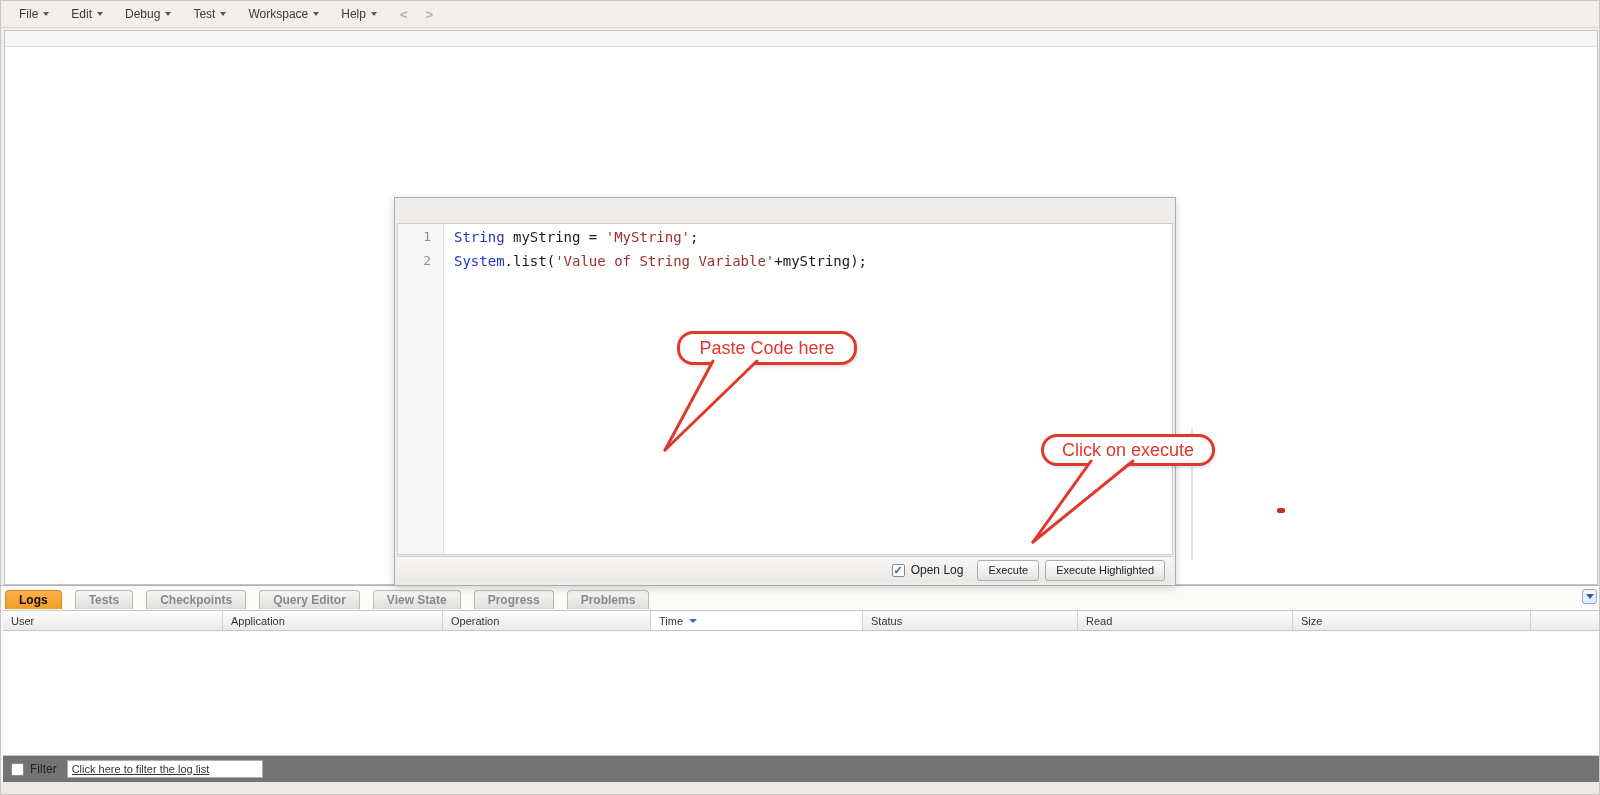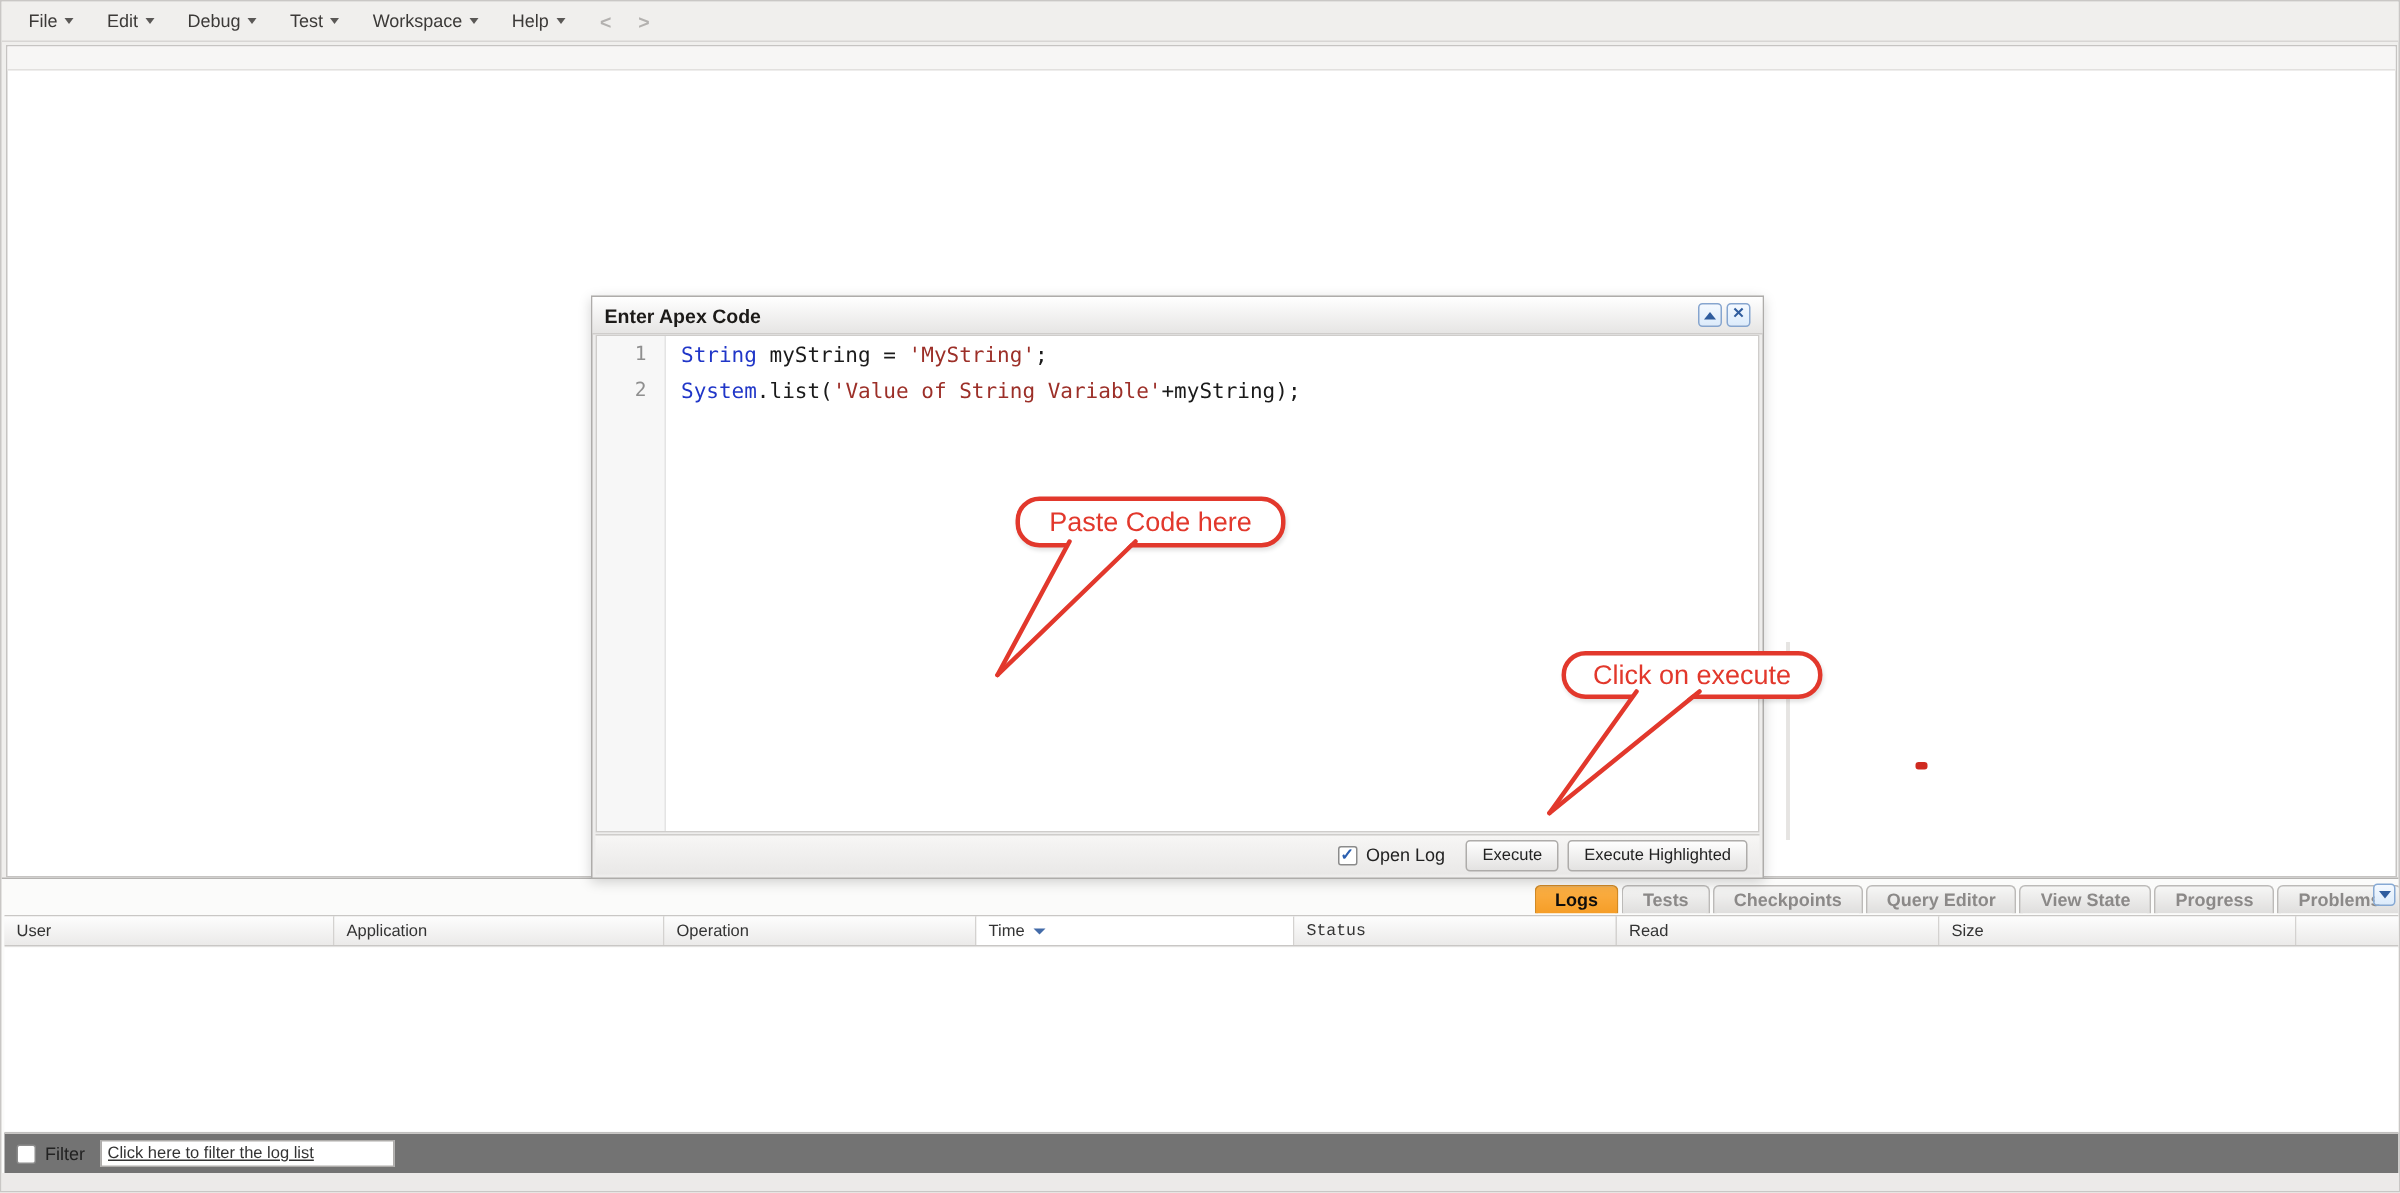--- a/index.html
+++ b/index.html
@@ -40,21 +40,21 @@
   .btn { height:21px; padding:0 10px; border:1px solid #aeacaa; border-radius:3px; background:linear-gradient(#fefefe,#e3e2e1); font-family:"Liberation Sans",sans-serif; font-size:11px; color:#222; cursor:pointer; }
 
   
   .callout { position:absolute; background:#ffffff; border:3px solid #e2382c; border-radius:16px; color:#e2382c; font-size:18px; display:flex; align-items:center; justify-content:center; z-index:21; box-shadow:1px 2px 3px rgba(0,0,0,0.12); }
   .tails-svg { position:absolute; left:0; top:0; width:1600px; height:795px; z-index:22; pointer-events:none; }
   .red-dot { position:absolute; left:1276px; top:507px; width:8px; height:5px; background:#cf2a20; border-radius:2px; z-index:5; }
   .ghost-line { position:absolute; left:1190px; top:427px; width:1px; height:132px; background:#cfcdcb; border-right:2px solid #e6e4e2; z-index:4; }
 
   
   .south { position:absolute; left:0; top:584px; width:1600px; height:211px; background:#fbfbfa; border-top:1px solid #b5b3b1; }
-  .tabstrip { position:absolute; left:0; top:1px; width:1600px; height:22px; display:flex; align-items:flex-end; padding-left:4px; gap:2px;justify-content:flex-end; }
+  .tabstrip { position:absolute; left:0; top:1px; width:1600px; height:22px; display:flex; align-items:flex-end; padding-left:4px; gap:13px; }
   .tab { height:19px; line-height:18px; padding:0 13px; border:1px solid #bcbab8; border-bottom:none; border-radius:4px 4px 0 0; background:linear-gradient(#f6f6f5,#dfdedd); font-size:12px; font-weight:bold; color:#8b8988; cursor:pointer; }
   .tab.active { background:linear-gradient(#fbb046,#f59d27); border-color:#d18a26; color:#0f0e0d; }
   .panel-collapse-btn { position:absolute; right:4px; top:3px; width:15px; height:15px; border:1px solid #86a9d4; border-radius:3px; background:linear-gradient(#f4f9ff,#dcebfb); display:flex; align-items:center; justify-content:center; cursor:pointer; }
   .tri-dn { width:0; height:0; border-left:4px solid transparent; border-right:4px solid transparent; border-top:5px solid #2f5c9e; }
 
   .grid-header { position:absolute; left:2px; top:24px; width:1596px; height:21px; display:flex; border-top:1px solid #c9c7c5; border-bottom:1px solid #c9c7c5; background:linear-gradient(#fdfdfd,#eaE9e8); }
   .th { height:100%; border-right:1px solid #d4d2d0; background:linear-gradient(#fdfdfd,#ebeae9); font-size:11px; color:#333; display:flex; align-items:center; padding-left:8px; cursor:pointer; }
   .th.sorted { background:#ffffff; }
   .sort-dn { width:0; height:0; border-left:4px solid transparent; border-right:4px solid transparent; border-top:4px solid #436ba8; margin-left:6px; }
   .th.filler { border-right:none; flex:1; }
@@ -100,31 +100,20 @@
       </div>
     <span class="nav-arrow">&lt;</span>
     <span class="nav-arrow">&gt;</span>
   </div>
 
   <div class="workspace">
     <div class="workspace-strip"></div>
   </div>
 
   <div class="dialog">
-    <div class="dialog-title">
-      <span class="dialog-title-text">Enter Apex Code</span>
-      <div class="dialog-tools">
-        <div class="tool-btn">
-            <span class="tri-up"></span>
-          </div>
-        <div class="tool-btn">
-            <span class="x-glyph">✕</span>
-          </div>
-      </div>
-    </div>
     <div class="editor">
       <div class="gutter" id="gutter">
           <div class="line-num">1</div>
           <div class="line-num">2</div>
         </div>
       <div class="code-area" id="code-lines">
           <div class="code-line"><span class="tok-keyword">String</span><span class="tok-plain"> myString = </span><span class="tok-string">'MyString'</span><span class="tok-plain">;</span></div>
           <div class="code-line"><span class="tok-keyword">System</span><span class="tok-plain">.list(</span><span class="tok-string">'Value of String Variable'</span><span class="tok-plain">+myString);</span></div>
         </div>
     </div>
@@ -174,21 +163,21 @@
         <div class="th" style="width: 220px;">
           <span>Application</span>
         </div>
         <div class="th" style="width: 208px;">
           <span>Operation</span>
         </div>
         <div class="th sorted" style="width: 212px;">
           <span>Time</span>
           <span class="sort-dn"></span>
         </div>
-        <div class="th" style="width: 215px; font-family: Liberation Mono, monospace;">
+        <div class="th" style="width: 215px;">
           <span>Status</span>
         </div>
         <div class="th" style="width: 215px;">
           <span>Read</span>
         </div>
         <div class="th" style="width: 238px;">
           <span>Size</span>
         </div>
         <div class="th filler"></div>
       </div>

